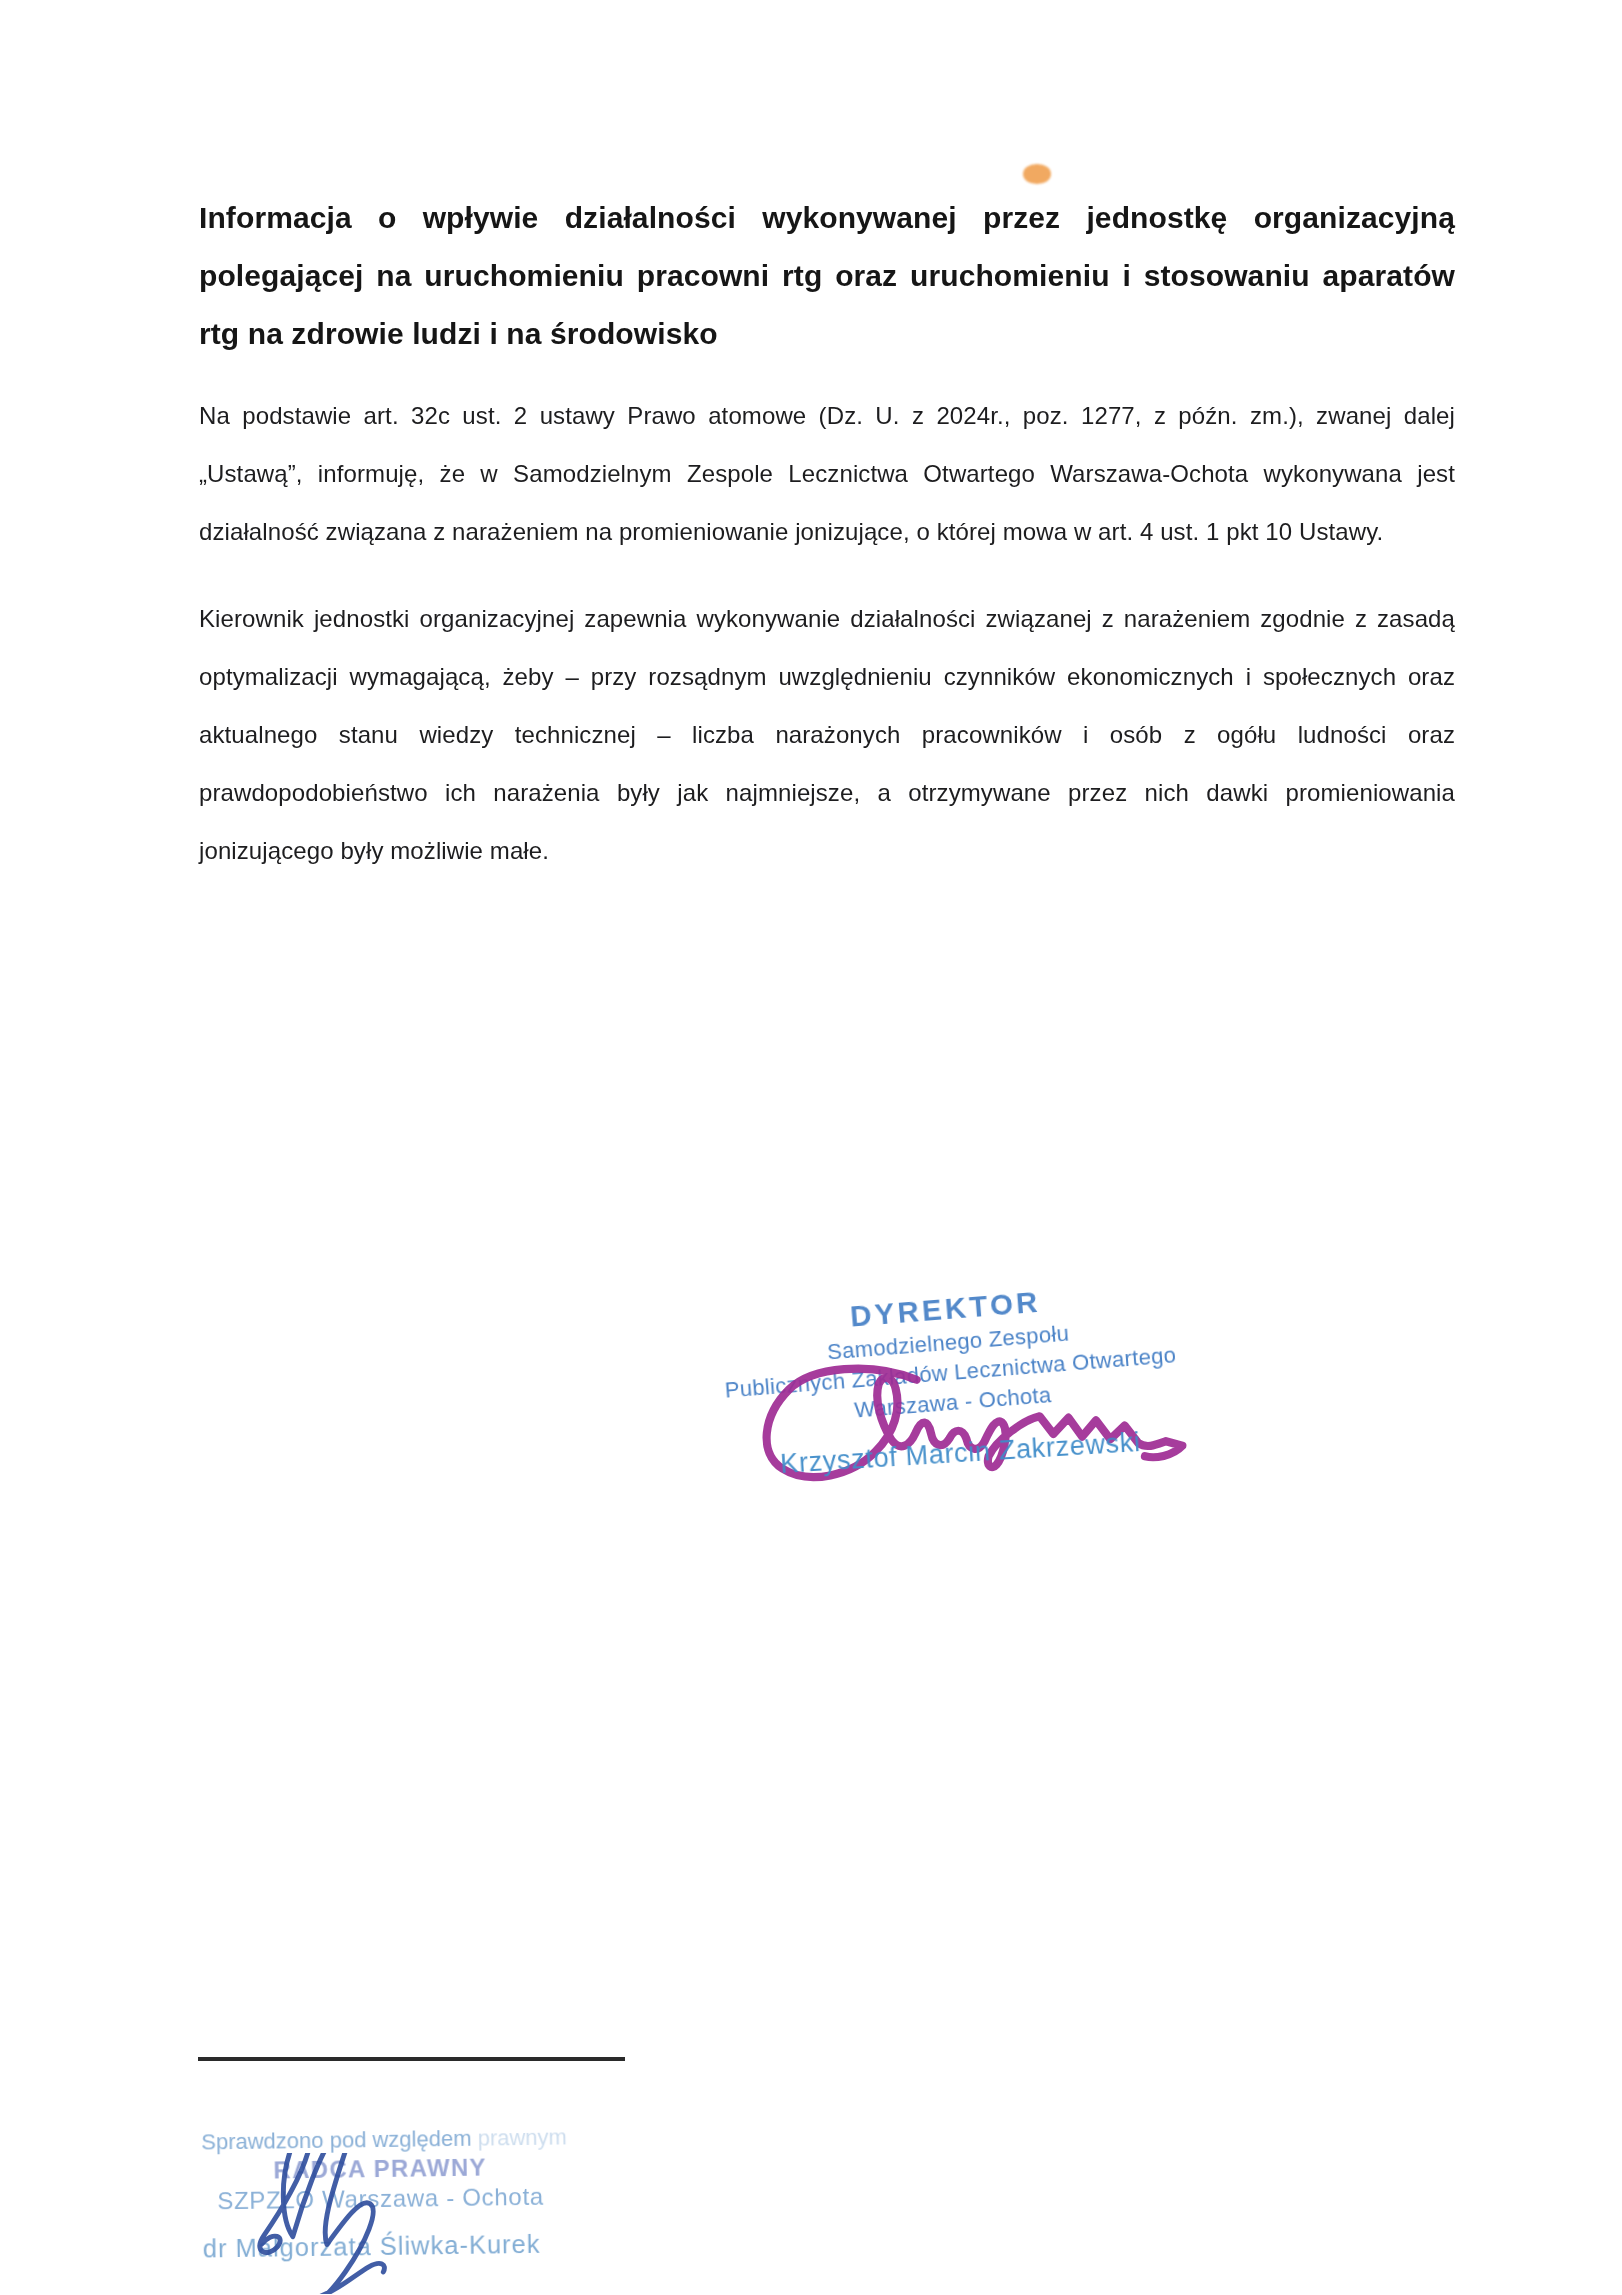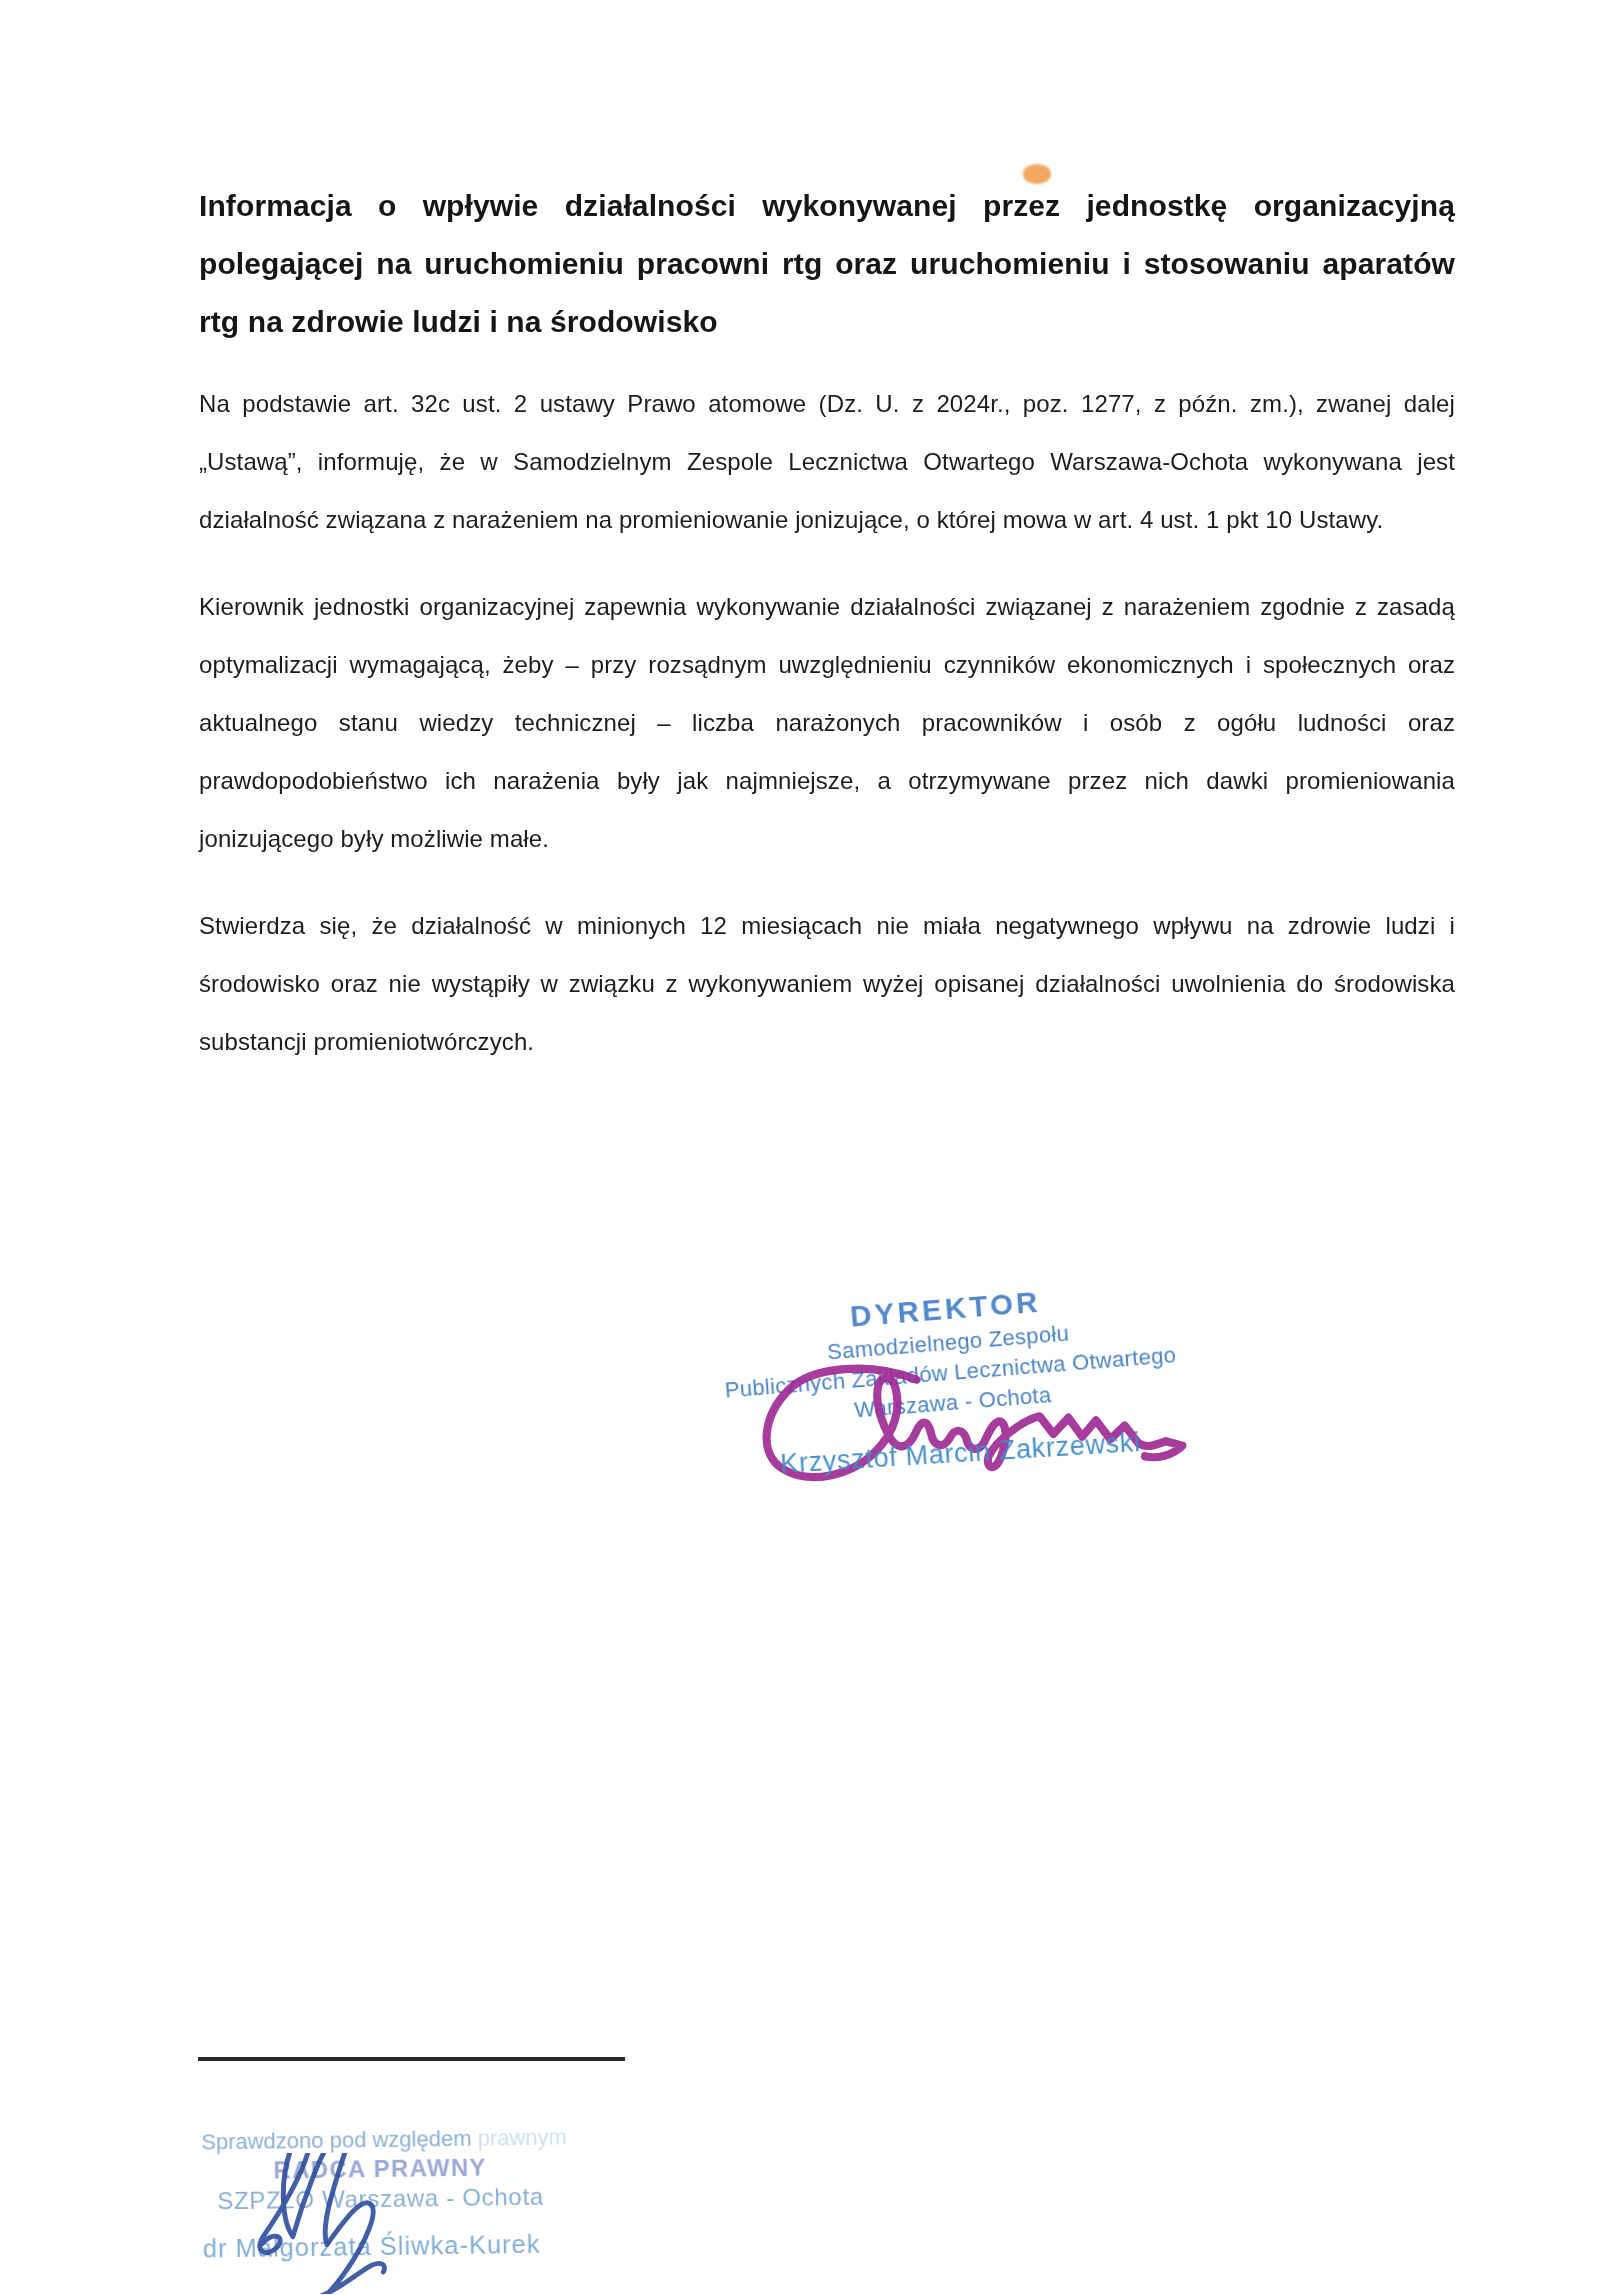--- a/index.html
+++ b/index.html
@@ -11,21 +11,21 @@
     margin: 0 auto;
     background: #ffffff;
     font-family: "Liberation Sans", sans-serif;
     color: #1d1d1f;
     overflow: hidden;
   }
 
   
   .content {
     position: absolute;
-    left: 0; top: 0;
+    left: 0; top: 12px;
     width: 100%;
     padding: 177px 168px 0 199px;
   }
   .doc-title {
     font-size: 30px;
     line-height: 58px;
     font-weight: bold;
     color: #161616;
     text-align: justify;
     text-justify: inter-word;
@@ -136,21 +136,20 @@
 
   <span class="orange-dot"></span>
 
   <main class="content">
     <h1 class="doc-title">Informacja o wpływie działalności wykonywanej przez jednostkę organizacyjną polegającej na uruchomieniu pracowni rtg oraz uruchomieniu i stosowaniu aparatów rtg na zdrowie ludzi i na środowisko</h1>
 
     <p class="body-par">Na podstawie art. 32c ust. 2 ustawy Prawo atomowe (Dz. U. z 2024r., poz. 1277, z późn. zm.), zwanej dalej „Ustawą”, informuję, że w Samodzielnym Zespole Lecznictwa Otwartego Warszawa-Ochota wykonywana jest działalność związana z narażeniem na promieniowanie jonizujące, o której mowa w art. 4 ust. 1 pkt 10 Ustawy.</p>
 
     <p class="body-par">Kierownik jednostki organizacyjnej zapewnia wykonywanie działalności związanej z narażeniem zgodnie z zasadą optymalizacji wymagającą, żeby – przy rozsądnym uwzględnieniu czynników ekonomicznych i społecznych oraz aktualnego stanu wiedzy technicznej – liczba narażonych pracowników i osób z ogółu ludności oraz prawdopodobieństwo ich narażenia były jak najmniejsze, a otrzymywane przez nich dawki promieniowania jonizującego były możliwie małe.</p>
 
-    <p class="body-par">Stwierdza się, że działalność w minionych 12 miesiącach nie miała negatywnego wpływu na zdrowie ludzi i środowisko oraz nie wystąpiły w związku z wykonywaniem wyżej opisanej działalności uwolnienia do środowiska substancji promieniotwórczych.</p>
   </main>
 
   <div class="director-stamp">
     <div class="ds-role">DYREKTOR</div>
     <div class="ds-line">Samodzielnego Zespołu</div>
     <div class="ds-line">Publicznych Zakładów Lecznictwa Otwartego</div>
     <div class="ds-line">Warszawa - Ochota</div>
   </div>
 
   <svg class="purple-sig" viewBox="0 0 680 200" xmlns="http://www.w3.org/2000/svg">

